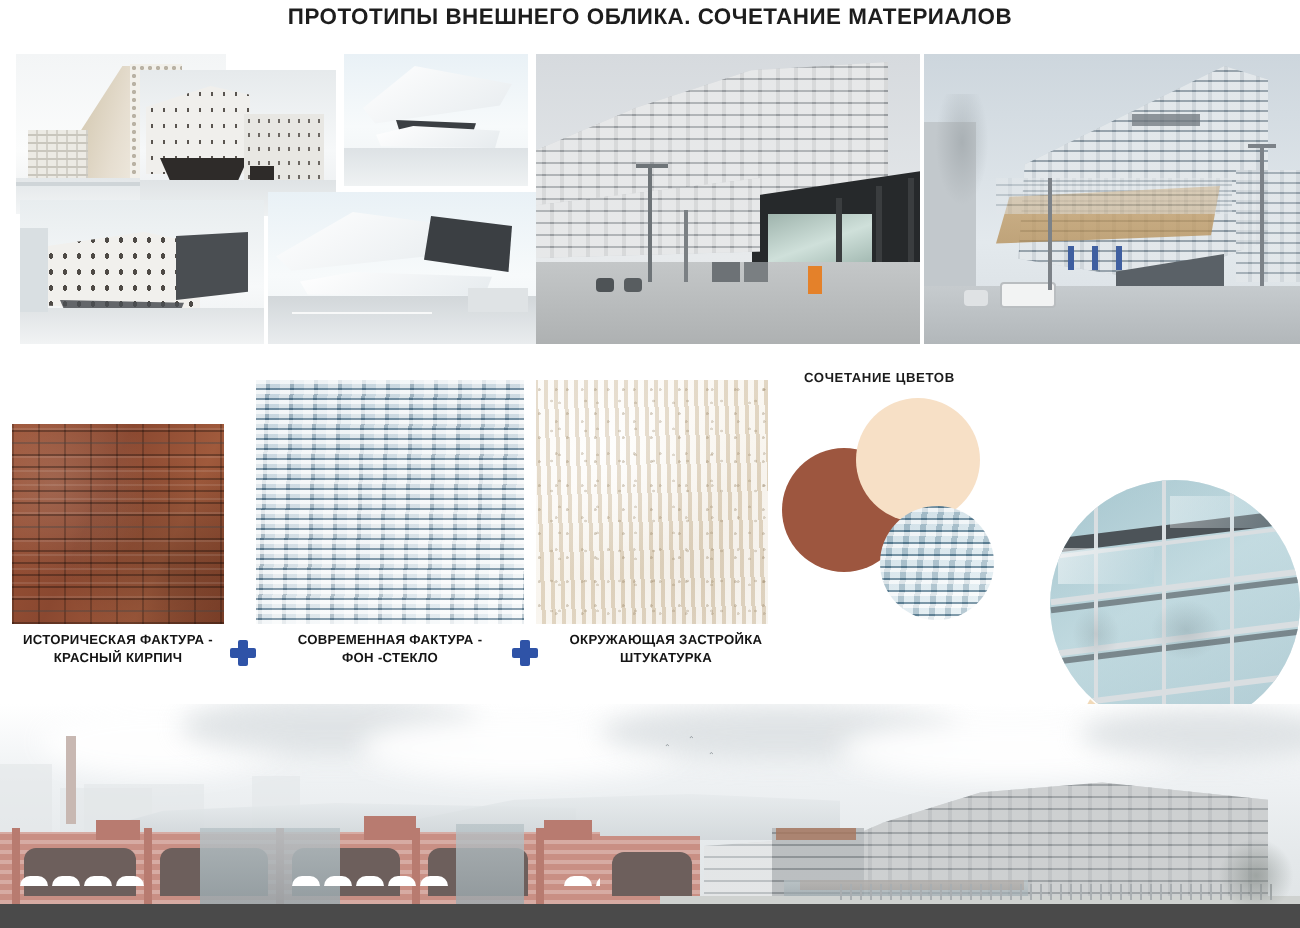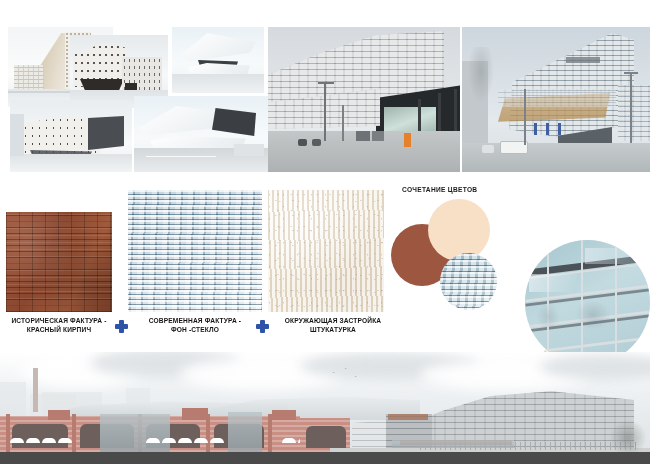--- a/index.html
+++ b/index.html
@@ -192,20 +192,21 @@
   .el-lawn{position:absolute;background:#cfd2d0;}
   .el-fence{position:absolute;background-image:repeating-linear-gradient(90deg,#a9aeb1 0 1px,transparent 1px 5px);}
   .el-tree{position:absolute;background:radial-gradient(ellipse at 50% 55%, rgba(120,128,124,.55), transparent 66%);}
   .el-bird{position:absolute;color:#8d9499;font-size:4px;line-height:4px;}
 </style>
 </head>
 <body>
 
 <div id="board">
 
+  <div id="board-title">ПРОТОТИПЫ ВНЕШНЕГО ОБЛИКА. СОЧЕТАНИЕ МАТЕРИАЛОВ</div>
 
   <div class="photo" style="left:8px;top:27px;width:105px;height:80px;">
     <div class="sky" style="background:linear-gradient(#f3f5f6,#fbfcfc 60%,#eceeef);"></div>
     <div class="r1-wedge" style="left:30px;top:6px;width:40px;height:58px;clip-path:polygon(0 62%,58% 0,100% 0,100% 100%,0 100%);"></div>
     <div class="r1-tower" style="left:57px;top:5px;width:26px;height:58px;"></div>
     <div class="r1-block" style="left:6px;top:38px;width:30px;height:26px;"></div>
     <div class="ground" style="height:18px;background:linear-gradient(#e3e7e9,#f3f5f6);"></div>
     <div style="position:absolute;left:0;bottom:14px;width:105px;height:2px;background:#cfd5d8;"></div>
   </div>
 

